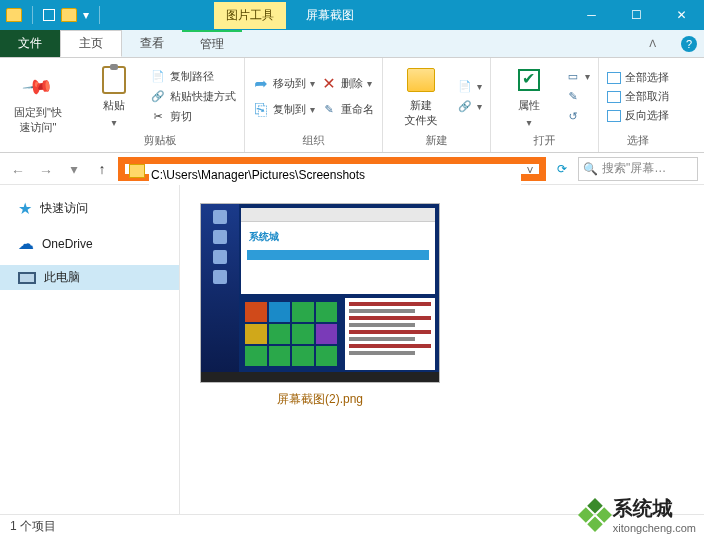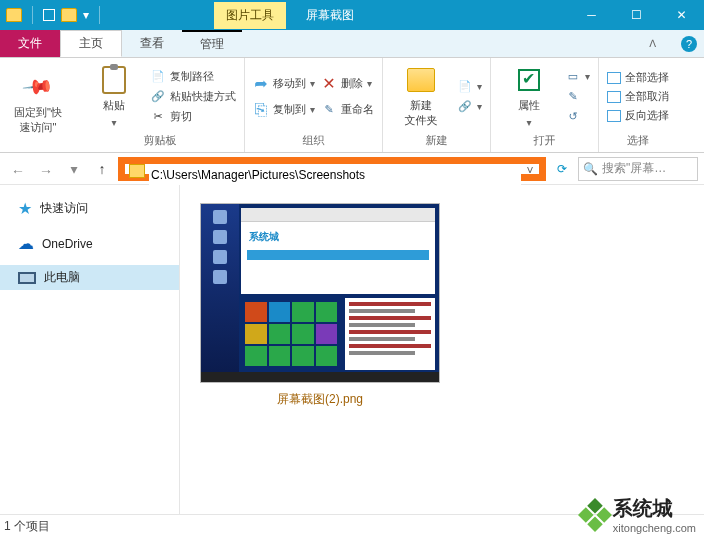--- a/index.html
+++ b/index.html
@@ -9,23 +9,23 @@
 .titlebar .qat { display: flex; align-items: center; padding-left: 6px; gap: 6px; }
 .titlebar .qat .folder-ico { width: 16px; height: 14px; background: #ffd869; border-radius: 2px 2px 0 0; border: 1px solid #d9a400; }
 .titlebar .divider { width: 1px; height: 18px; background: rgba(255,255,255,0.4); margin: 0 4px; }
 .titlebar .tool-tab { background: #ffef91; color: #5a4a00; padding: 5px 12px; font-size: 12px; margin-left: 110px; }
 .titlebar .title { margin-left: 20px; font-size: 12px; }
 .titlebar .win-controls { margin-left: auto; display: flex; }
 .titlebar .win-btn { width: 45px; height: 30px; display: flex; align-items: center; justify-content: center; color: #fff; }
 
 .tabstrip { height: 28px; background: #e8f4fa; border-bottom: 1px solid #d0d0d0; display: flex; align-items: stretch; }
 .tabstrip .tab { padding: 0 18px; display: flex; align-items: center; font-size: 12px; color: #444; cursor: pointer; }
-.tabstrip .file-tab { background: #be185d; color: #fff; }
+.tabstrip .file-tab { background: #14532d; color: #fff; }
 .tabstrip .active-tab { background: #fff; border: 1px solid #d0d0d0; border-bottom: 1px solid #fff; }
-.tabstrip .manage-tab { border-top: 2px solid #000000; }
+.tabstrip .manage-tab { border-top: 2px solid #22c55e; }
 .tabstrip .spacer { flex: 1; }
 .tabstrip .help { width: 30px; display: flex; align-items: center; justify-content: center; }
 .help-circle { width: 16px; height: 16px; border-radius: 50%; background: #0f96c7; color: #fff; font-size: 11px; display: flex; align-items: center; justify-content: center; }
 
 .ribbon { height: 95px; background: #fff; border-bottom: 1px solid #d0d0d0; display: flex; }
 .ribbon-group { border-right: 1px solid #e0e0e0; padding: 4px 8px; display: flex; flex-direction: column; }
 .ribbon-group .grp-body { flex: 1; display: flex; align-items: center; gap: 6px; }
 .ribbon-group .grp-label { text-align: center; font-size: 11px; color: #666; padding-top: 2px; }
 .big-btn { display: flex; flex-direction: column; align-items: center; justify-content: center; width: 60px; text-align: center; font-size: 11px; color: #444; gap: 4px; }
 .big-ico { width: 28px; height: 28px; display: flex; align-items: center; justify-content: center; }
@@ -71,21 +71,21 @@
 .thumb .tiles { position: absolute; left: 40px; top: 94px; width: 100px; bottom: 12px; display: grid; grid-template-columns: repeat(4,1fr); grid-template-rows: repeat(3,1fr); gap: 2px; padding: 4px; }
 .thumb .tiles div { background: #2aa84a; }
 .thumb .tiles div:nth-child(1){background:#d04a1a;} .thumb .tiles div:nth-child(2){background:#1a8ac8;}
 .thumb .tiles div:nth-child(5){background:#d0a81a;} .thumb .tiles div:nth-child(8){background:#7a3ab8;}
 .thumb .lines { position: absolute; left: 144px; top: 94px; right: 4px; bottom: 12px; background: #fff; padding: 4px; }
 .thumb .lines div { height: 4px; background: #a33; margin-bottom: 3px; }
 .thumb .lines div:nth-child(even){ background:#888; width:80%; }
 .thumb .taskbar { position: absolute; left: 0; right: 0; bottom: 0; height: 10px; background: #222; }
 .thumb-label { font-size: 12px; color: #a16207; }
 
-.statusbar { height: 24px; border-top: 1px solid #e5e5e5; display: flex; align-items: center; padding: 0 4px; font-size: 12px; color: #444; }
+.statusbar { height: 24px; border-top: 1px solid #e5e5e5; display: flex; align-items: center; padding: 0 10px; font-size: 12px; color: #444; }
 
 .watermark { position: absolute; right: 8px; bottom: 4px; display: flex; align-items: center; gap: 6px; color: #333; }
 .watermark .dm { width: 24px; height: 24px; transform: rotate(45deg); display: grid; grid-template-columns: 1fr 1fr; grid-template-rows: 1fr 1fr; gap: 2px; }
 .watermark .dm div { background: #6abd45; }
 .watermark .dm div:nth-child(1){background:#3a8a2a;}
 .watermark .t1 { font-size: 20px; font-weight: bold; color: #222; }
 .watermark .t2 { font-size: 11px; color: #666; }
 
 .chev { font-size: 10px; color: #666; }
 .x-red { color: #c0392b; font-size: 16px; }

